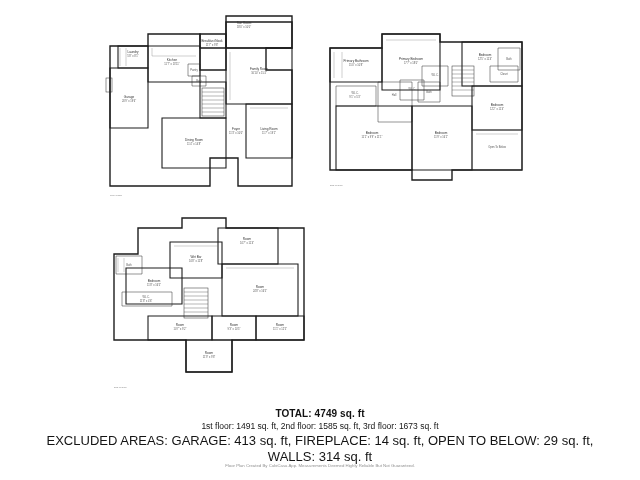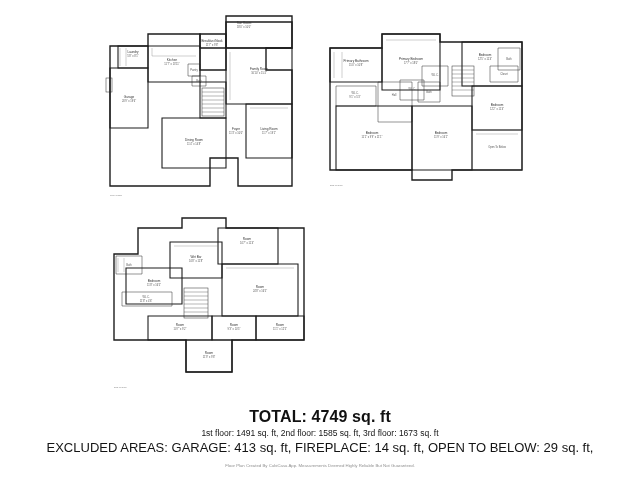--- a/index.html
+++ b/index.html
@@ -59,21 +59,21 @@
     font-family: "Liberation Sans", sans-serif;
   }
   #summary {
     position: absolute;
     left: 0;
     right: 0;
     top: 408px;
     text-align: center;
   }
   #summary .total {
-    font-size: 16px;
+    font-size: 10px;
     font-weight: bold;
     color: #111111;
     letter-spacing: 0.1px;
     margin: 0 0 2px 0;
   }
   #summary .line {
     font-size: 8.5px;
     color: #141414;
     margin: 0 0 1.5px 0;
   }
@@ -314,17 +314,18 @@
         <text class="room-label room-dim" x="101" y="146">11'9" x 9'8"</text>
       </g>
       <text class="corner-note" x="6" y="176">3RD FLOOR</text>
     </svg>
   </div>
 
   <div id="summary">
     <div class="total">TOTAL: 4749 sq. ft</div>
     <div class="line">1st floor: 1491 sq. ft, 2nd floor: 1585 sq. ft, 3rd floor: 1673 sq. ft</div>
     <div class="line-small">EXCLUDED AREAS: GARAGE: 413 sq. ft, FIREPLACE: 14 sq. ft, OPEN TO BELOW: 29 sq. ft,</div>
+    <div class="line-small">WALLS: 314 sq. ft</div>
   </div>
 
   <div id="credit">Floor Plan Created By CubiCasa App. Measurements Deemed Highly Reliable But Not Guaranteed.</div>
 
 </div>
 
 </body></html>

